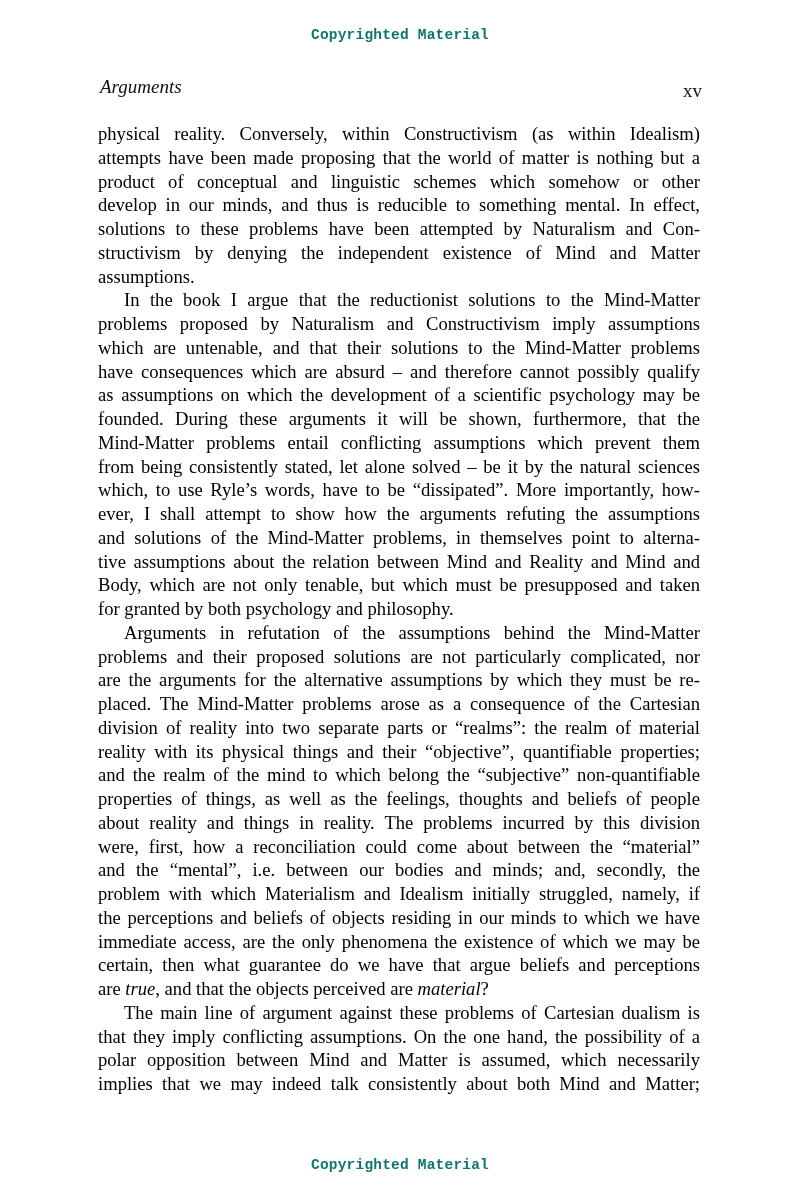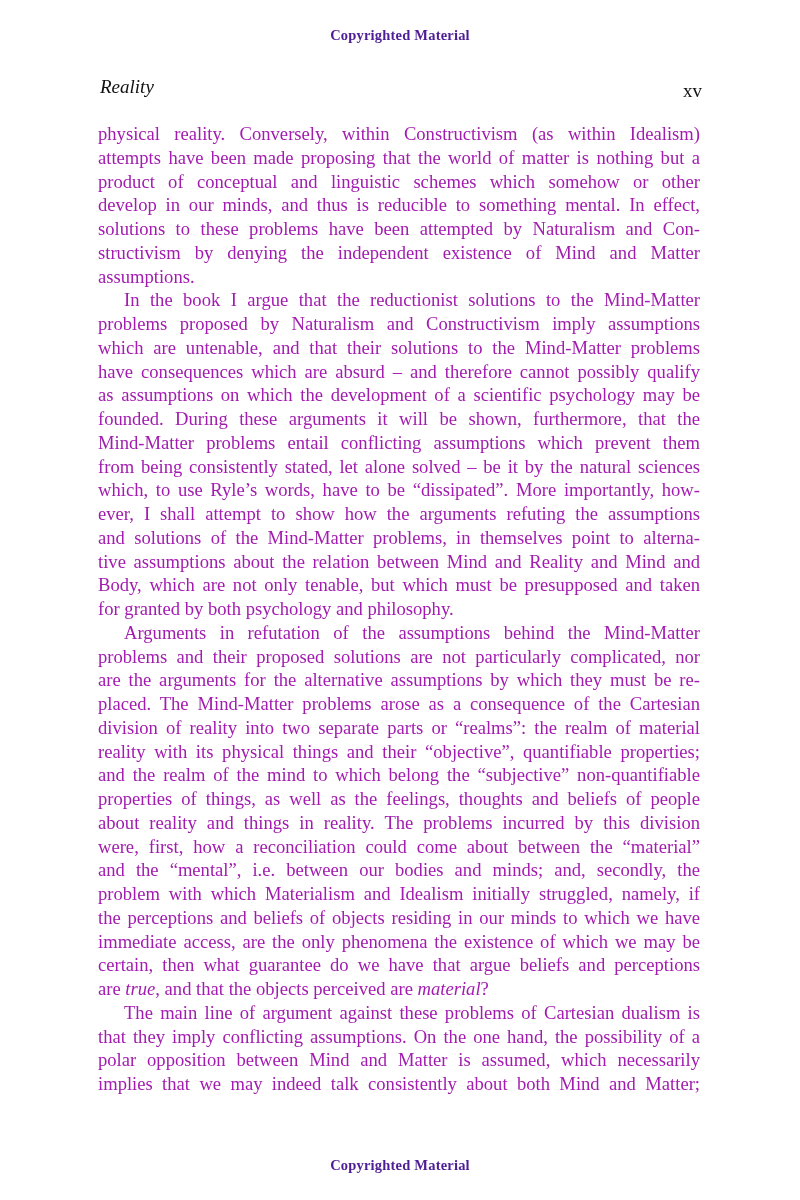--- a/index.html
+++ b/index.html
@@ -1,49 +1,49 @@
 <!DOCTYPE html>
 <html><head>
 <meta charset="utf-8">
 <style>
   html, body { margin: 0; padding: 0; background: #ffffff; }
   body { width: 800px; height: 1200px; position: relative; overflow: hidden; }
   .watermark {
     position: absolute; left: 0; width: 800px; text-align: center;
-    font-family: Liberation Serif, serif; font-size: 14.5px; font-weight: bold;
-    color: #4c1d95; letter-spacing: 0.2px;
+    font-family: Liberation Mono, monospace; font-size: 14.5px; font-weight: bold;
+    color: #0f766e; letter-spacing: 0.2px;
   }
   .wm-top { top: 27px; }
   .wm-bottom { top: 1157px; }
   .running-head {
     position: absolute; left: 98px; top: 76px; width: 604px; height: 24px;
     font-family: "Liberation Serif", serif; font-size: 19px; color: #111;
   }
   .rh-title { position: absolute; left: 2px; top: 0; font-style: italic; }
   .rh-page { position: absolute; right: 0; top: 4px; }
   .body-text {
     position: absolute; left: 98px; top: 122px; width: 602px;
-    font-family: "Liberation Serif", serif; font-size: 18.6px; color: #a21caf;
+    font-family: "Liberation Serif", serif; font-size: 18.6px; color: #000000;
     line-height: 23.75px;
   }
   .line {
     display: block; white-space: nowrap; text-align: justify; text-align-last: justify;
     height: 23.75px; overflow: visible;
   }
   .line.last { text-align-last: left; }
   .line.indent { padding-left: 26px; }
   em { font-style: italic; font-family: Liberation Serif, serif; }
 </style>
 </head>
 <body>
 
 <div class="watermark wm-top">Copyrighted Material</div>
 
 <div class="running-head">
-  <span class="rh-title">Reality</span>
+  <span class="rh-title">Arguments</span>
   <span class="rh-page">xv</span>
 </div>
 
 <div class="body-text">
 
   <div>
     <span class="line">physical reality. Conversely, within Constructivism (as within Idealism)</span>
     <span class="line">attempts have been made proposing that the world of matter is nothing but a</span>
     <span class="line">product of conceptual and linguistic schemes which somehow or other</span>
     <span class="line">develop in our minds, and thus is reducible to something mental. In effect,</span>

